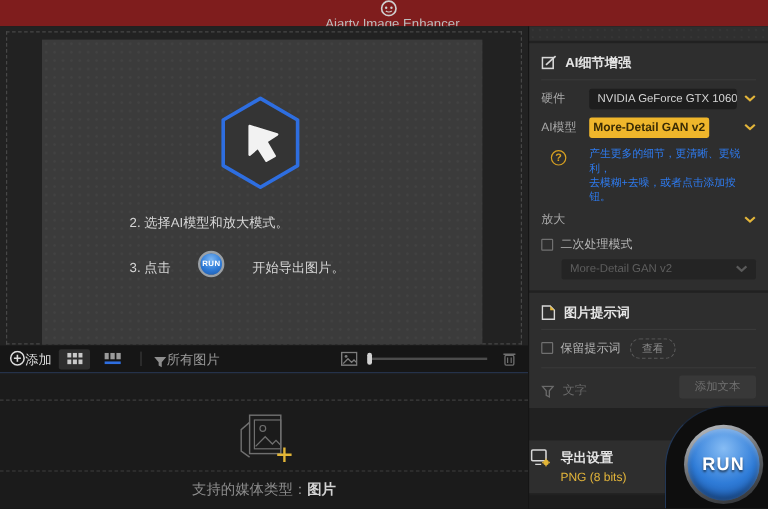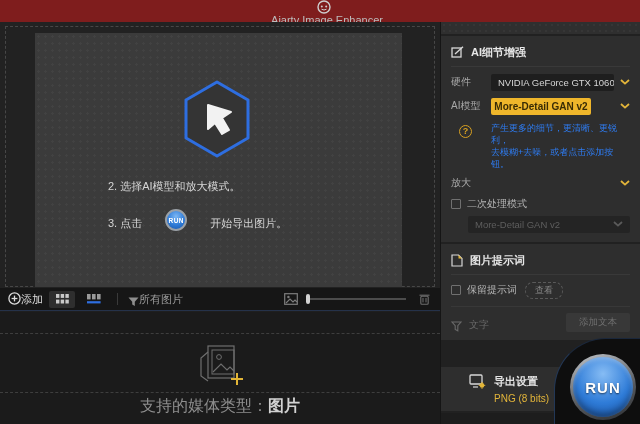--- a/index.html
+++ b/index.html
@@ -48,21 +48,21 @@
   .zoom-slider{position:relative;width:100px;height:2px;background:#4c4c4c;margin-left:8px;cursor:pointer;}
   .zoom-handle{position:absolute;left:0;top:-4px;width:4px;height:10px;background:#d2d2d2;border-radius:2px;}
   .trash{margin-left:13px;margin-right:2px;cursor:pointer;display:flex;}
 
   
   #filmstrip{position:absolute;left:0;top:290px;width:440px;height:112px;background:#1b1b1b;}
   .strip-row{position:absolute;left:0;top:21px;width:440px;height:60px;
     border-top:1px dashed #3e3e3e;border-bottom:1px dashed #3e3e3e;
     display:flex;align-items:center;justify-content:center;}
   .strip-footer{position:absolute;left:0;bottom:7px;width:440px;text-align:center;
-    color:#8d8d8d;font-size:16px;}
+    color:#8d8d8d;font-size:12px;}
   .strip-footer b{color:#d2d2d2;}
 
   
   #panel{position:absolute;left:440px;top:22px;width:200px;height:402px;background:#212121;
     border-left:1px solid #151515;display:flex;flex-direction:column;}
   .card{background:#2e2e2e;margin-bottom:2px;padding:6px 10px;}
   #preview-ph{height:53px;background:#2f2f2f;margin-bottom:2px;position:relative;
     background-image:radial-gradient(rgba(255,255,255,0.03) 1px,transparent 1.2px);background-size:6px 6px;}
   #preview-ph .vline{position:absolute;top:6px;bottom:6px;width:1px;background:#383838;}
   .sec-head{display:flex;align-items:center;gap:7px;color:#e6e6e6;font-size:11px;font-weight:bold;
@@ -85,21 +85,21 @@
   .pill-disabled{flex:1;margin-left:17px;height:17px;background:#242424;border-radius:2px;
     color:#5e5e5e;font-size:9.5px;line-height:17px;padding:0 7px;display:flex;align-items:center;}
   .pill-disabled span{flex:1;}
   .view-badge{margin-left:8px;border:1px dashed #5a5a5a;border-radius:8px;color:#8a8a8a;
     font-size:9px;padding:1px 9px;cursor:pointer;}
   .dim-row{border-top:1px solid #383838;padding-top:6px;margin-bottom:2px;align-items:flex-end;}
   .dim-label{color:#6a6a6a;font-size:10px;margin-left:7px;}
   .add-text-btn{margin-left:auto;background:#383838;color:#707070;font-size:9.5px;
     padding:3px 13px;border-radius:2px;cursor:pointer;}
   .filler{flex:1;background:#232323;margin-bottom:2px;}
-  #export-card{position:relative;padding:7px 28px;margin-top:23px;}
+  #export-card{position:relative;padding:7px 1px;margin-top:23px;}
   .export-head{display:flex;align-items:flex-start;gap:8px;}
   .export-title{color:#e3e3e3;font-size:11px;font-weight:bold;}
   .export-format{color:#e3b53a;font-size:10px;margin-top:4px;}
   .collapse-chev{position:absolute;right:10px;top:10px;cursor:pointer;}
   #panel-bottom{height:50px;background:#1d1d1d;position:relative;}
 
   
   .run-plate{position:absolute;right:0;bottom:0;width:86px;height:86px;background:#0e0e0e;
     border-top-left-radius:52px;border-left:1px solid rgba(66,118,196,.4);
     border-top:1px solid rgba(66,118,196,.25);}

